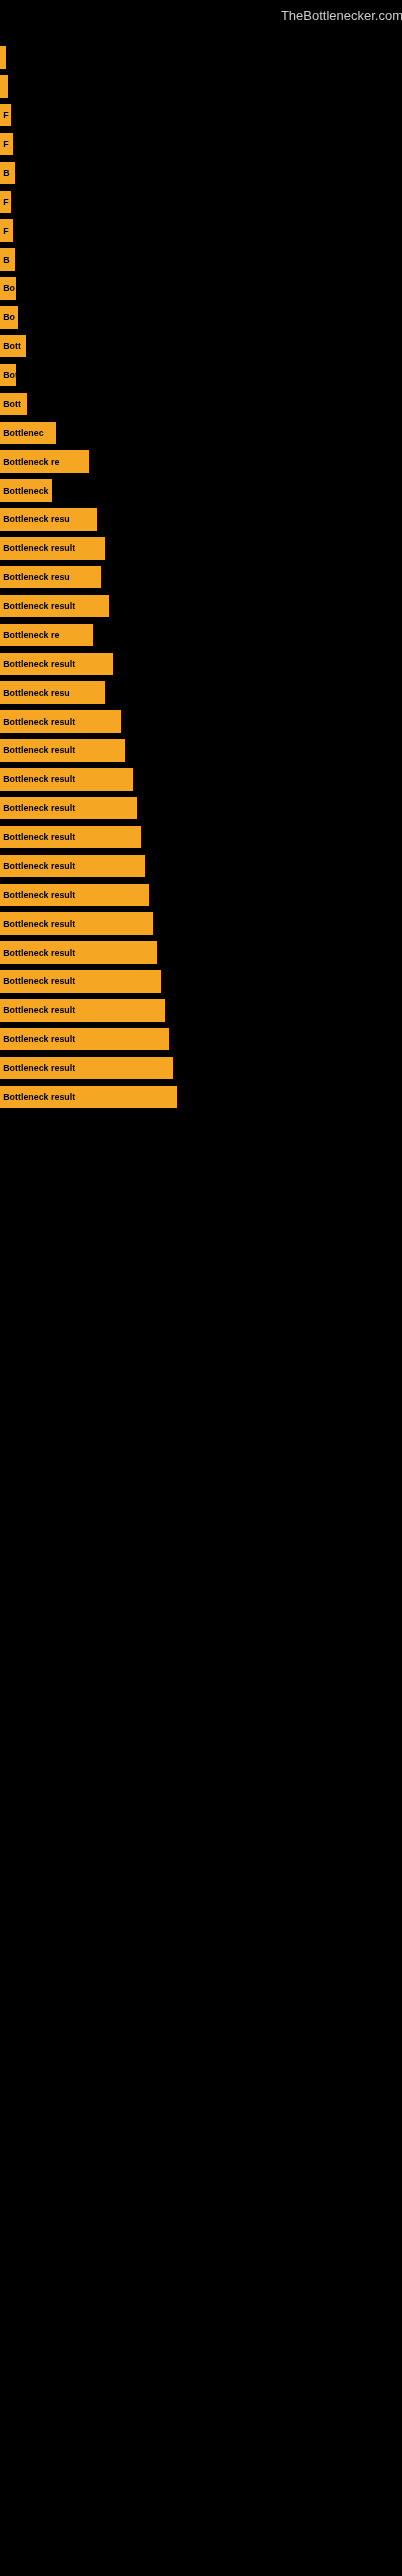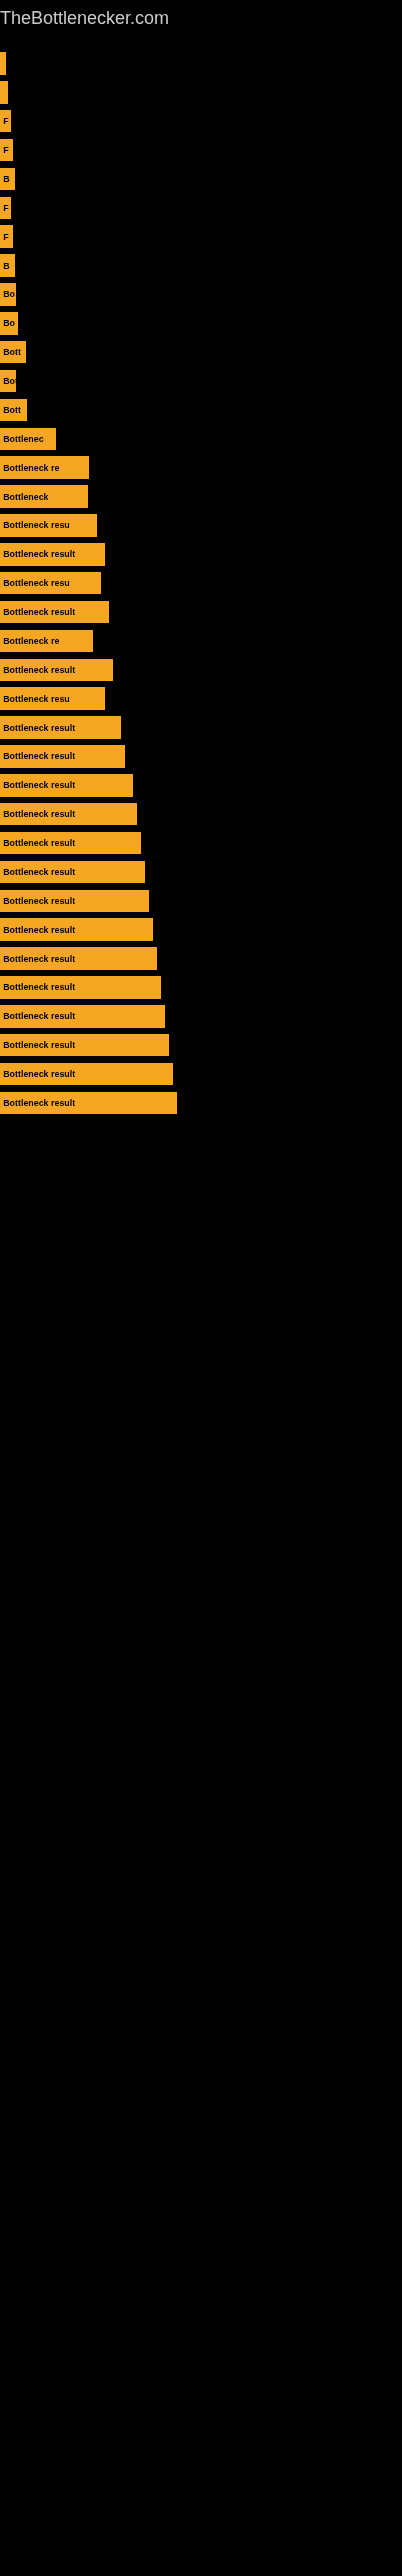--- a/index.html
+++ b/index.html
@@ -9,22 +9,22 @@
     }
     body {
       background-color: #000000;
       width: 403px;
       min-height: 2576px;
       font-family: Arial, sans-serif;
       position: relative;
     }
     .site-title {
       color: #cccccc;
-      font-size: 18px;
-      text-align: left;
+      font-size: 13px;
+      text-align: right;
       padding: 8px 0 4px 0;
     }
     .bar-container {
       display: flex;
       align-items: center;
       margin-bottom: 0px;
       padding: 3.2px 0;
     }
     .bar {
       background-color: #f5a623;
@@ -119,21 +119,21 @@
       <div class="bar" style="width: 56px;">
         <span class="bar-label">Bottlenec</span>
       </div>
     </div>
     <div class="bar-container">
       <div class="bar" style="width: 89px;">
         <span class="bar-label">Bottleneck re</span>
       </div>
     </div>
     <div class="bar-container">
-      <div class="bar" style="width: 88px;">
+      <div class="bar" style="width: 52px;">
         <span class="bar-label">Bottleneck</span>
       </div>
     </div>
     <div class="bar-container">
       <div class="bar" style="width: 97px;">
         <span class="bar-label">Bottleneck resu</span>
       </div>
     </div>
     <div class="bar-container">
       <div class="bar" style="width: 105px;">

